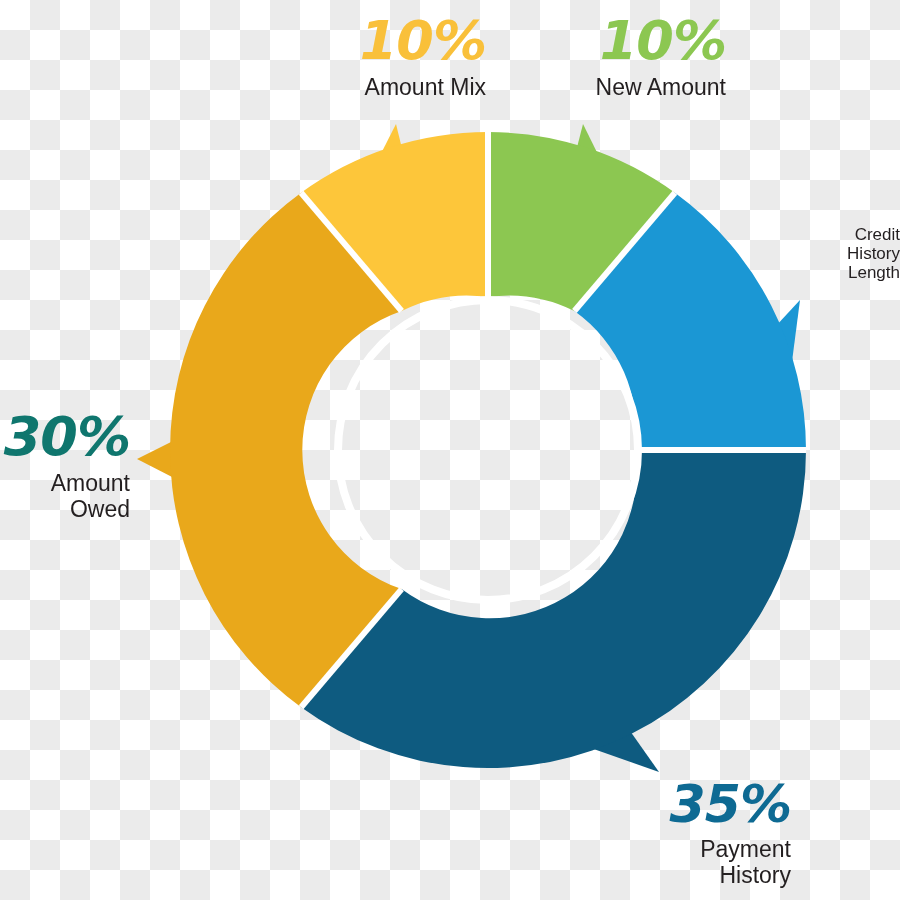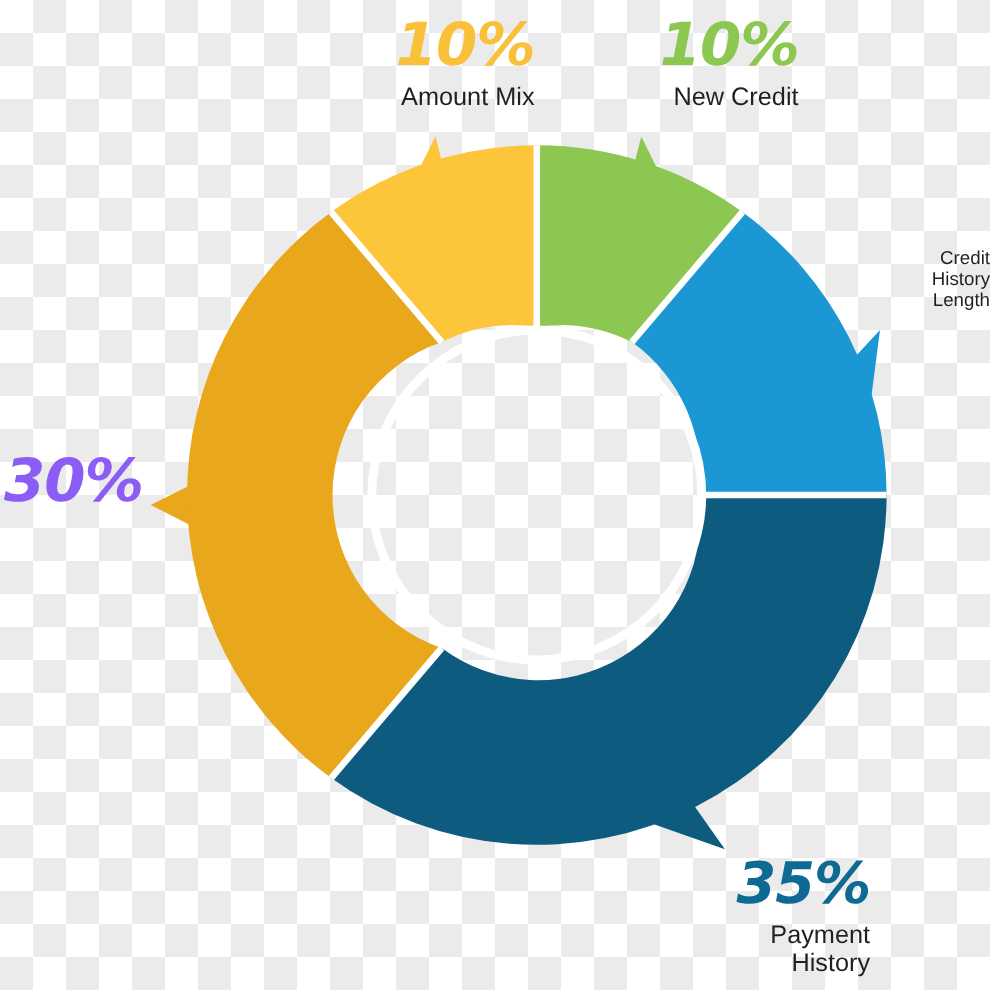--- a/index.html
+++ b/index.html
@@ -132,32 +132,34 @@
     <circle cx="488" cy="450" r="150" fill="none" stroke="#ffffff" stroke-width="8"></circle>
   </svg>
 
   <div class="label-group" id="label-credit-mix">
     <div class="label-pct" style="color:#F9C03A">10%</div>
     <div class="label-name">Amount Mix</div>
   </div>
 
   <div class="label-group" id="label-new-credit">
     <div class="label-pct" style="color:#8CC751">10%</div>
-    <div class="label-name">New Credit</div>
+    <div class="label-name">New Amount</div>
   </div>
 
   <div class="label-group" id="label-credit-hist">
     <div class="label-name">Credit
 History
 Length</div>
   </div>
 
   <div class="label-group" id="label-payment-hist">
     <div class="label-pct" style="color:#0E6A93">35%</div>
     <div class="label-name">Payment
 History</div>
   </div>
 
   <div class="label-group" id="label-amount-owed">
-    <div class="label-pct" style="color:#8b5cf6">30%</div>
+    <div class="label-pct" style="color:#0f766e">30%</div>
+    <div class="label-name">Amount
+Owed</div>
   </div>
 
 </div>
 
 </body></html>

